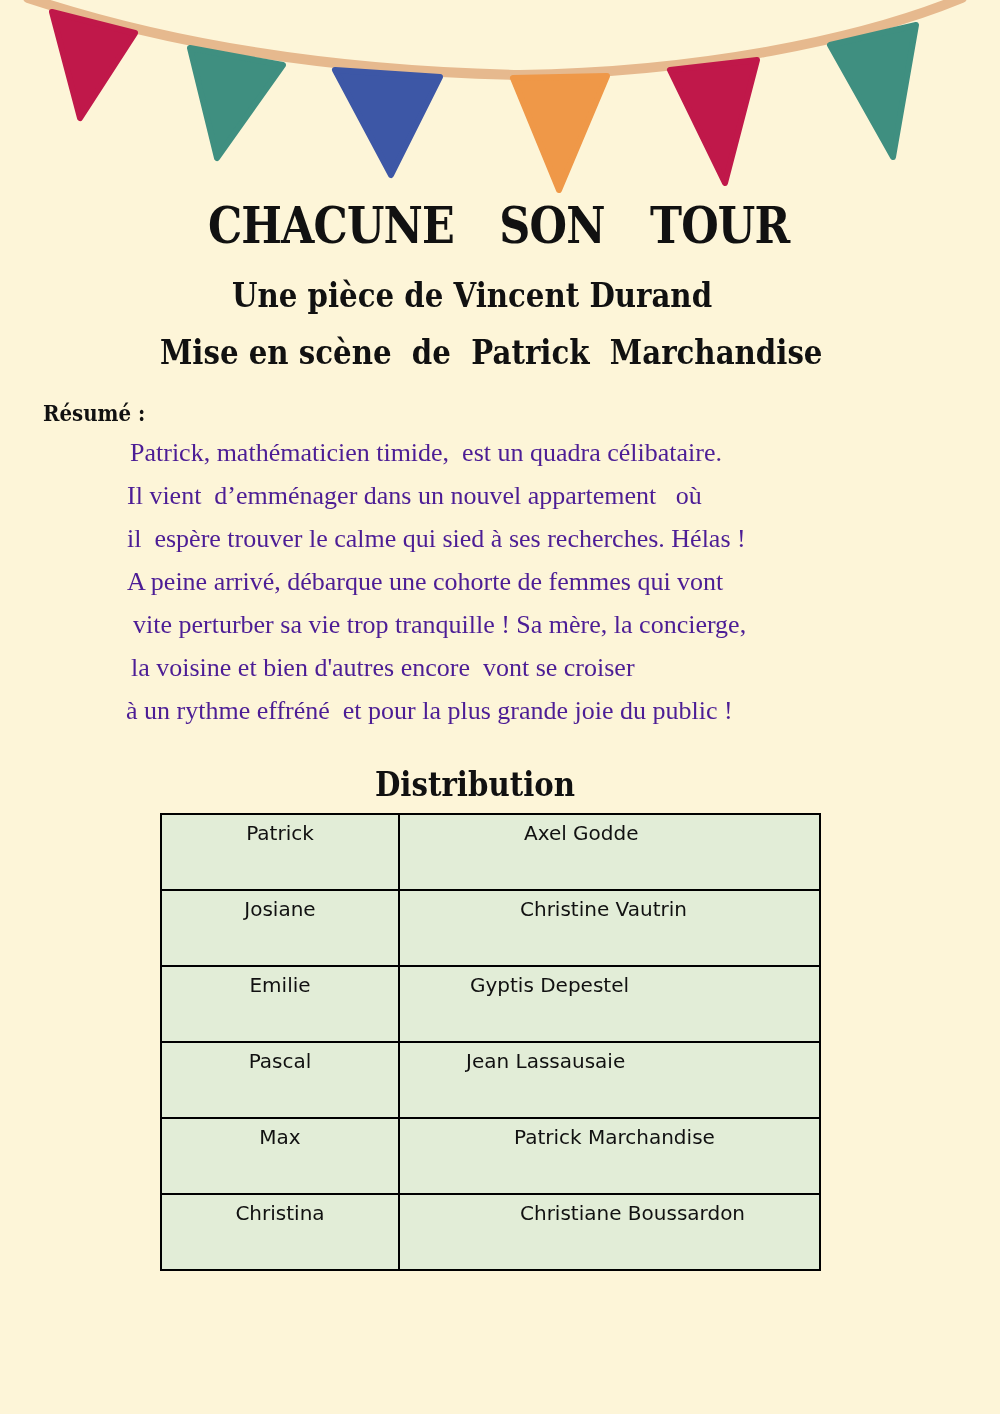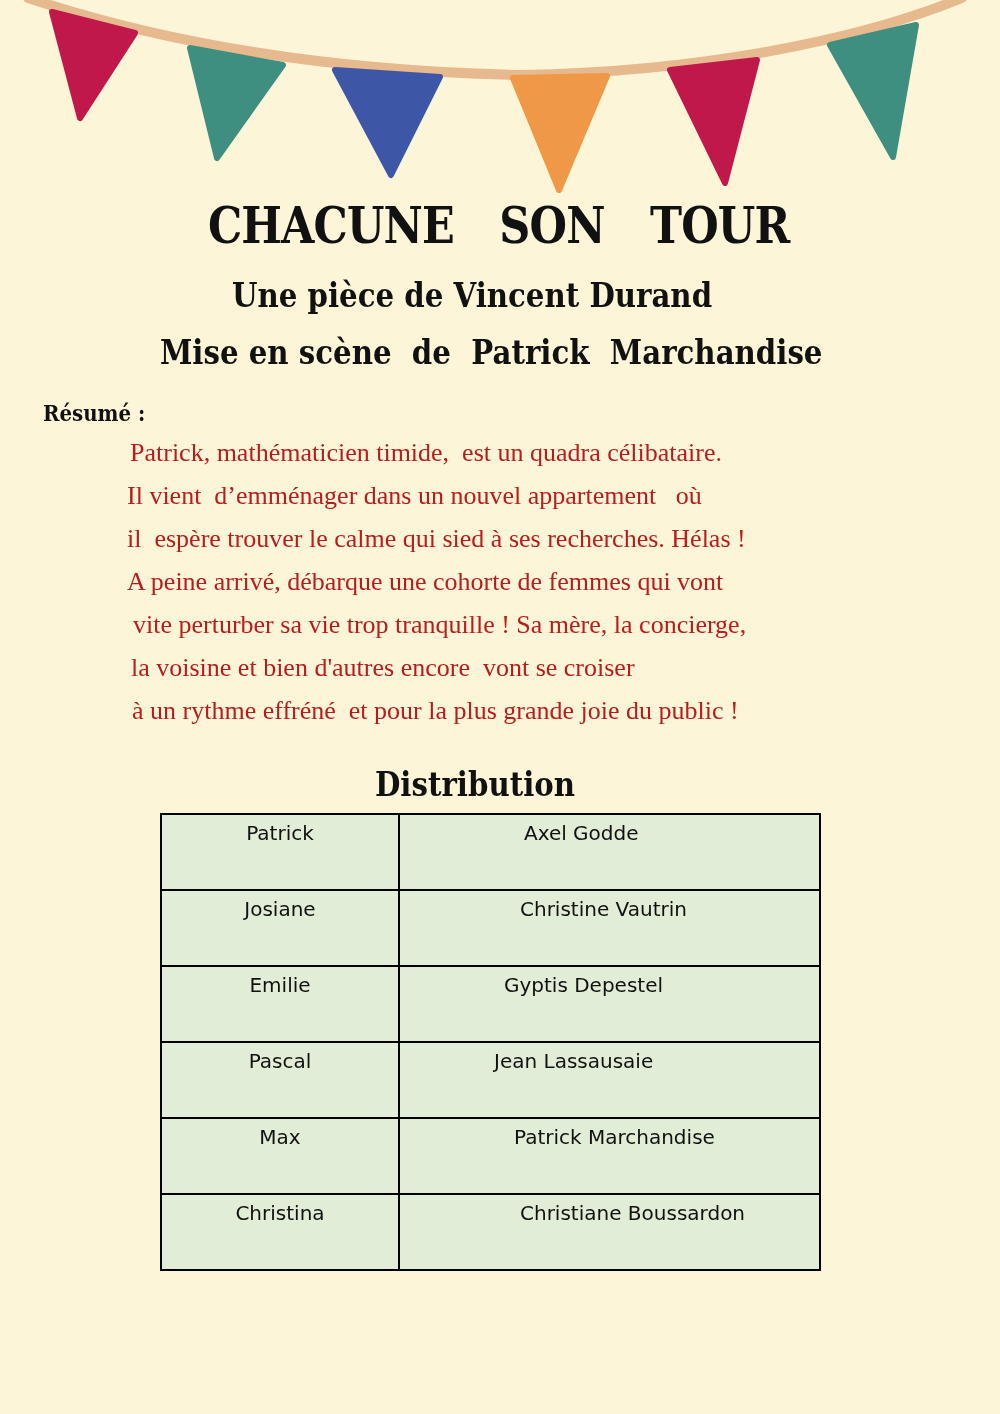--- a/index.html
+++ b/index.html
@@ -33,21 +33,21 @@
     .resume-label {
       position: absolute; left: 43px; top: 399px;
       font-family: "DejaVu Serif", serif; font-weight: bold;
       font-size: 23px; white-space: pre;
       transform: scaleX(0.86); transform-origin: 0 0;
     }
     .summary { position: absolute; left: 0; top: 438px; width: 1000px; }
     .summary .line {
       position: absolute; white-space: pre;
       font-family: "Liberation Serif", serif;
-      font-size: 26px; color: #b91c1c;
+      font-size: 26px; color: #4c1d95;
     }
     .dist-title {
       position: absolute; left: 0; width: 950px; top: 764px;
       text-align: center;
       font-family: "DejaVu Serif", serif; font-weight: bold;
       font-size: 34px;
       transform: scaleX(0.86); transform-origin: 475px 0;
     }
     .cast {
       position: absolute; left: 160px; top: 813px;
@@ -85,42 +85,42 @@
 
 <div class="resume-label">Résumé :</div>
 
 <div class="summary">
   <div class="line" style="left:130px;top:0px">Patrick, mathématicien timide,  est un quadra célibataire.</div>
   <div class="line" style="left:127px;top:43px">Il vient  d’emménager dans un nouvel appartement   où</div>
   <div class="line" style="left:127px;top:86px">il  espère trouver le calme qui sied à ses recherches. Hélas !</div>
   <div class="line" style="left:127px;top:129px">A peine arrivé, débarque une cohorte de femmes qui vont</div>
   <div class="line" style="left:133px;top:172px">vite perturber sa vie trop tranquille ! Sa mère, la concierge,</div>
   <div class="line" style="left:131px;top:215px">la voisine et bien d'autres encore  vont se croiser</div>
-  <div class="line" style="left:132px;top:258px">à un rythme effréné  et pour la plus grande joie du public !</div>
+  <div class="line" style="left:126px;top:258px">à un rythme effréné  et pour la plus grande joie du public !</div>
 </div>
 
 <div class="dist-title">Distribution</div>
 
 <table class="cast">
   <tbody>
     <tr>
       <td class="role">Patrick</td>
       <td class="actor"><span style="margin-left:124px">Axel  Godde</span></td>
     </tr>
     <tr>
       <td class="role">Josiane</td>
       <td class="actor"><span style="margin-left:120px">Christine Vautrin</span></td>
     </tr>
     <tr>
       <td class="role">Emilie</td>
-      <td class="actor"><span style="margin-left:104px">Gyptis  Depestel</span></td>
+      <td class="actor"><span style="margin-left:70px">Gyptis  Depestel</span></td>
     </tr>
     <tr>
       <td class="role">Pascal</td>
-      <td class="actor"><span style="margin-left:94px">Jean Lassausaie</span></td>
+      <td class="actor"><span style="margin-left:66px">Jean Lassausaie</span></td>
     </tr>
     <tr>
       <td class="role">Max</td>
       <td class="actor"><span style="margin-left:114px">Patrick Marchandise</span></td>
     </tr>
     <tr>
       <td class="role">Christina</td>
       <td class="actor"><span style="margin-left:120px">Christiane  Boussardon</span></td>
     </tr>
   </tbody>

